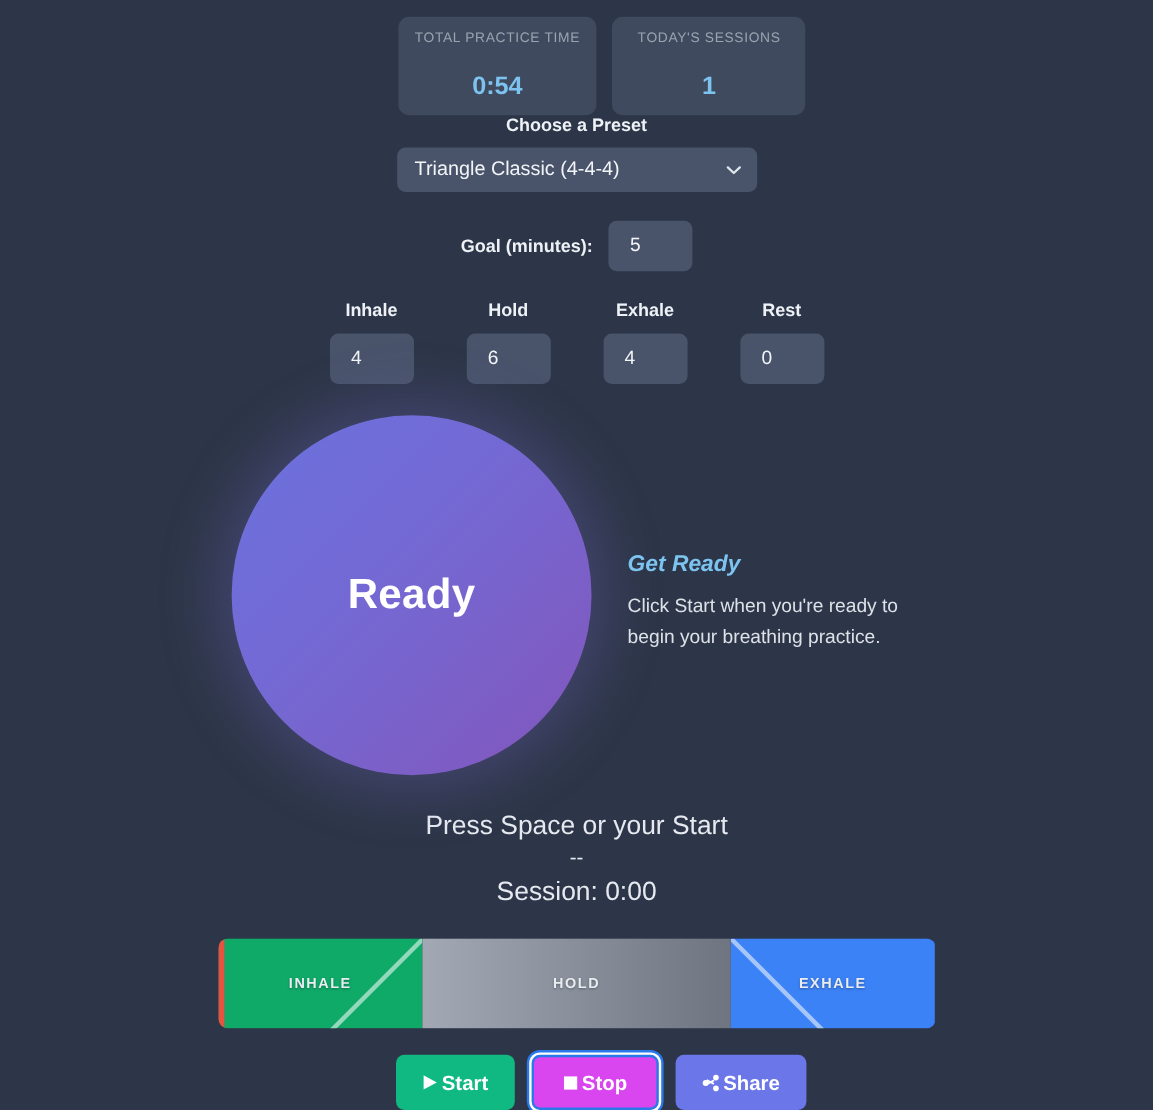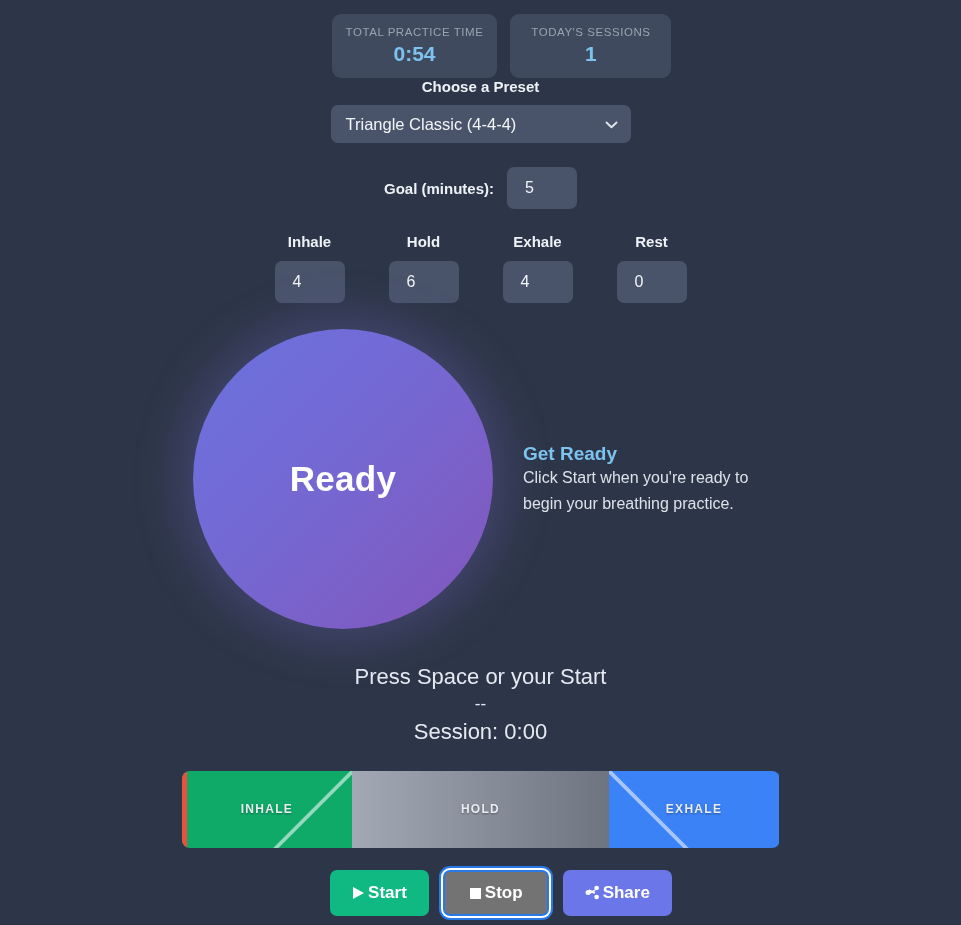--- a/index.html
+++ b/index.html
@@ -44,21 +44,21 @@
     font-size: 11.5px;
     letter-spacing: 0.55px;
     color: #9aa3b0;
     font-weight: 400;
     line-height: 1.3;
   }
   .stat-value {
     font-size: 21px;
     font-weight: bold;
     color: #7dc3f0;
-    margin-top: 2px;
+    margin-top: 20px;
     line-height: 1.15;
   }
 
   
   .preset-label {
     font-size: 15px;
     font-weight: bold;
     color: #eef2f6;
   }
   .select-wrap {
@@ -165,20 +165,22 @@
   .side-panel {
     position: absolute;
     left: 523px;
     top: 114px;
     width: 260px;
   }
   .side-title {
     font-size: 19px;
     font-weight: bold;
     color: #7dc3f0;
+    margin-bottom: 11px;
+    font-style: italic;
   }
   .side-desc {
     font-size: 16px;
     line-height: 1.62;
     color: #dde2e8;
   }
 
   
   .status-block {
     margin-top: 21px;
@@ -265,21 +267,21 @@
     height: 46px;
     padding: 0 22px;
     display: flex;
     align-items: center;
     gap: 3px;
     cursor: pointer;
     line-height: 1;
   }
   .btn-start { background: #10b981; }
   .btn-stop {
-    background: #737373;
+    background: #d946ef;
     border: 2px solid #2979e8;
     box-shadow: 0 0 0 2px #ffffff, 0 0 0 4px #2979e8;
     padding: 0 24px;
     justify-content: flex-end;
   }
   .btn-share { background: #6b76e8; }
   .btn-icon {
     display: inline-flex;
     align-items: center;
     justify-content: center;

